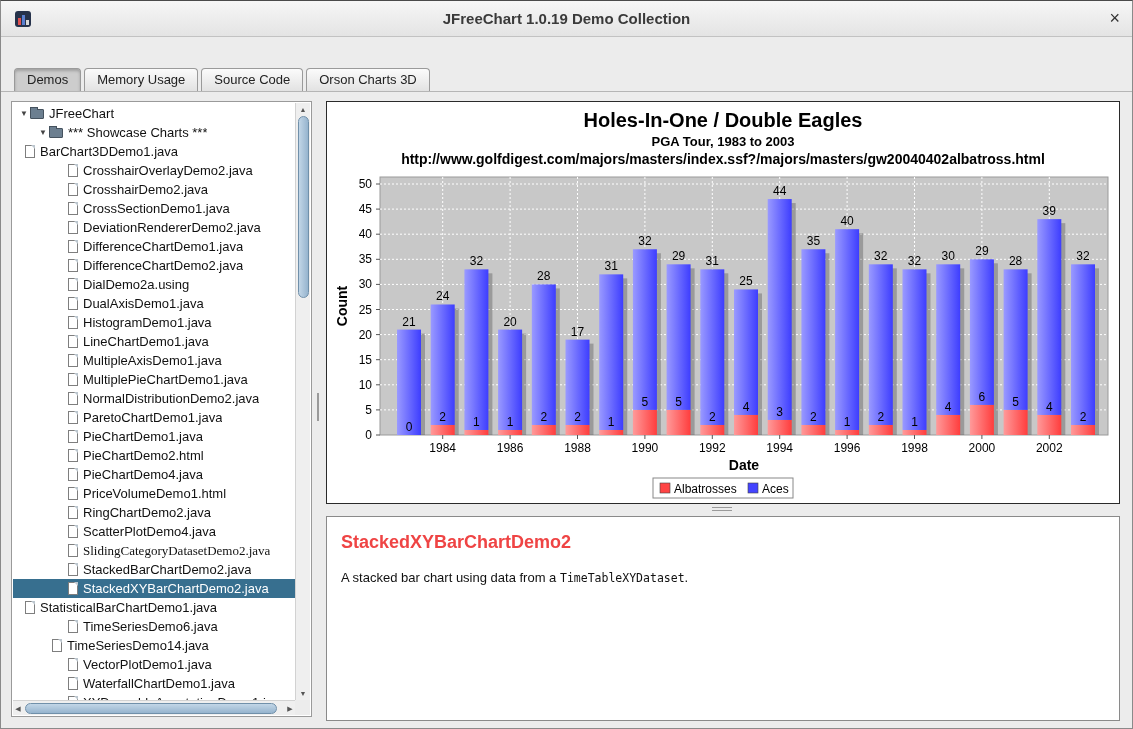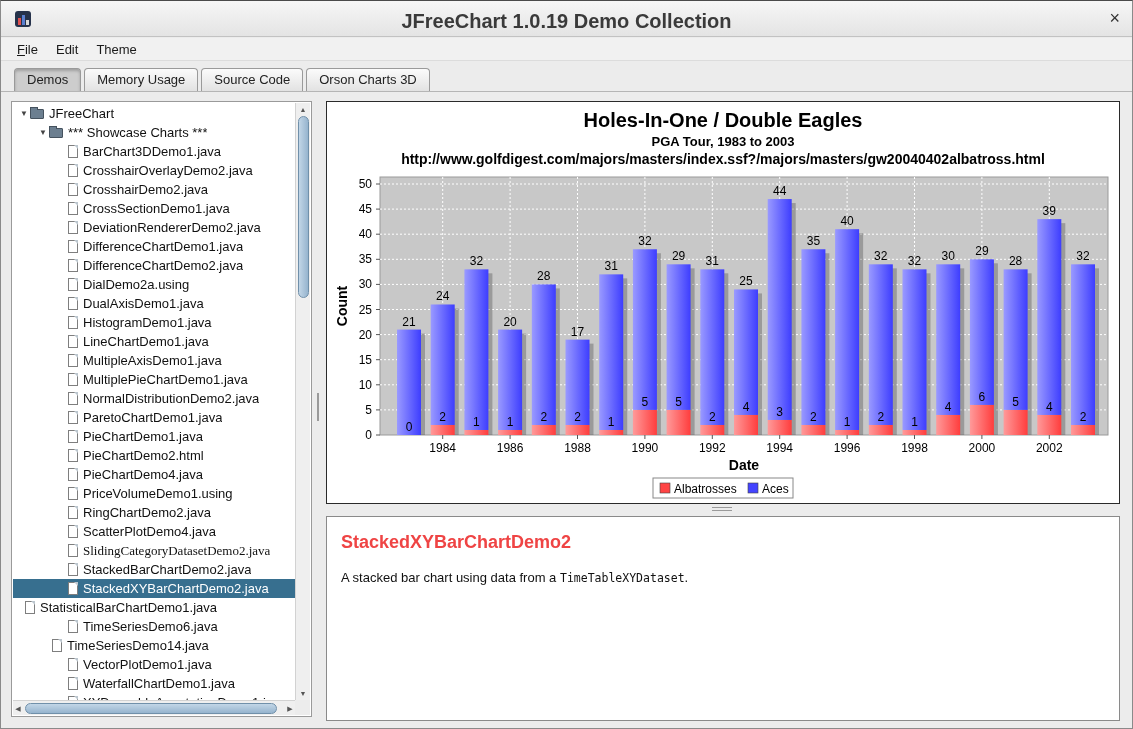--- a/index.html
+++ b/index.html
@@ -7,21 +7,21 @@
   body{font-family:"Liberation Sans",sans-serif;background:#ececec;}
   .window{position:relative;width:1133px;height:729px;background:#ececec;border:1px solid #8a8a8a;border-top:1px solid #4a4a4a;}
 
   
   .titlebar{position:absolute;left:0;top:0;width:100%;height:36px;background:linear-gradient(#f6f6f6,#e4e4e4);border-bottom:1px solid #c2c2c2;}
   .app-icon{position:absolute;left:14px;top:10px;width:16px;height:16px;background:#26324b;border-radius:3px;overflow:hidden;}
   .app-icon i{position:absolute;bottom:2px;width:3px;display:block;}
   .app-icon i.b1{left:3px;height:7px;background:#e05050;}
   .app-icon i.b2{left:7px;height:10px;background:#5a7fd0;}
   .app-icon i.b3{left:11px;height:5px;background:#d8d8d8;}
-  .win-title{position:absolute;left:0;right:0;top:9px;text-align:center;font-weight:bold;font-size:20px;color:#3a3a3a;}
+  .win-title{position:absolute;left:0;right:0;top:9px;text-align:center;font-weight:bold;font-size:15px;color:#3a3a3a;}
   .close-btn{position:absolute;right:12px;top:6px;font-size:18px;color:#333;line-height:22px;}
 
   
   .menubar{position:absolute;left:0;top:37px;width:100%;height:23px;background:#f1f1f1;border-bottom:1px solid #dcdcdc;display:flex;align-items:center;padding-left:8px;gap:2px;}
   .menu-item{padding:2px 8px;font-size:13px;color:#1a1a1a;}
 
   
   .tabbar{position:absolute;left:0;top:61px;width:100%;height:30px;display:flex;align-items:flex-end;padding-left:13px;gap:3px;border-bottom:1px solid #b5b5b5;}
   .tab{height:23px;line-height:21px;padding:0 12px;font-size:13px;border:1px solid #9a9a9a;border-bottom:none;border-radius:4px 4px 0 0;background:linear-gradient(#fbfbfb,#e2e2e2);color:#222;white-space:nowrap;}
   .tab.active{background:#cdcdcd;box-shadow:inset 0 2px 3px rgba(0,0,0,0.22);}
@@ -72,46 +72,41 @@
   <div class="titlebar">
     <span class="app-icon">
         <i class="b1"></i>
         <i class="b2"></i>
         <i class="b3"></i>
       </span>
     <span class="win-title">JFreeChart 1.0.19 Demo Collection</span>
     <span class="close-btn">×</span>
   </div>
 
-  <div class="menubar" id="menubar">
-      <div class="menu-item"><u>F</u>ile</div>
-      <div class="menu-item">Edit</div>
-      <div class="menu-item">Theme</div>
-    </div>
 
   <div class="tabbar" id="tabbar">
       <div class="tab active">Demos</div>
       <div class="tab">Memory Usage</div>
       <div class="tab">Source Code</div>
       <div class="tab">Orson Charts 3D</div>
     </div>
 
   <div class="tree-panel">
     <div class="tree-content" id="tree-content">
         <div class="tree-row" style="padding-left: 5px;">
           <span class="expander">▼</span>
           <span class="folder-icon"></span>
           <span class="tree-label">JFreeChart</span>
         </div>
         <div class="tree-row" style="padding-left: 24px;">
           <span class="expander">▼</span>
           <span class="folder-icon"></span>
           <span class="tree-label">*** Showcase Charts ***</span>
         </div>
-        <div class="tree-row" style="padding-left: 43px;">
+        <div class="tree-row" style="">
           <span class="expander"></span>
           <span class="file-icon"></span>
           <span class="tree-label">BarChart3DDemo1.java</span>
         </div>
         <div class="tree-row" style="padding-left: 43px;">
           <span class="expander"></span>
           <span class="file-icon"></span>
           <span class="tree-label">CrosshairOverlayDemo2.java</span>
         </div>
         <div class="tree-row" style="padding-left: 43px;">
@@ -190,21 +185,21 @@
           <span class="tree-label">PieChartDemo2.html</span>
         </div>
         <div class="tree-row" style="padding-left: 43px;">
           <span class="expander"></span>
           <span class="file-icon"></span>
           <span class="tree-label">PieChartDemo4.java</span>
         </div>
         <div class="tree-row" style="padding-left: 43px;">
           <span class="expander"></span>
           <span class="file-icon"></span>
-          <span class="tree-label">PriceVolumeDemo1.using</span>
+          <span class="tree-label">PriceVolumeDemo1.html</span>
         </div>
         <div class="tree-row" style="padding-left: 43px;">
           <span class="expander"></span>
           <span class="file-icon"></span>
           <span class="tree-label">RingChartDemo2.java</span>
         </div>
         <div class="tree-row" style="padding-left: 43px;">
           <span class="expander"></span>
           <span class="file-icon"></span>
           <span class="tree-label">ScatterPlotDemo4.java</span>

